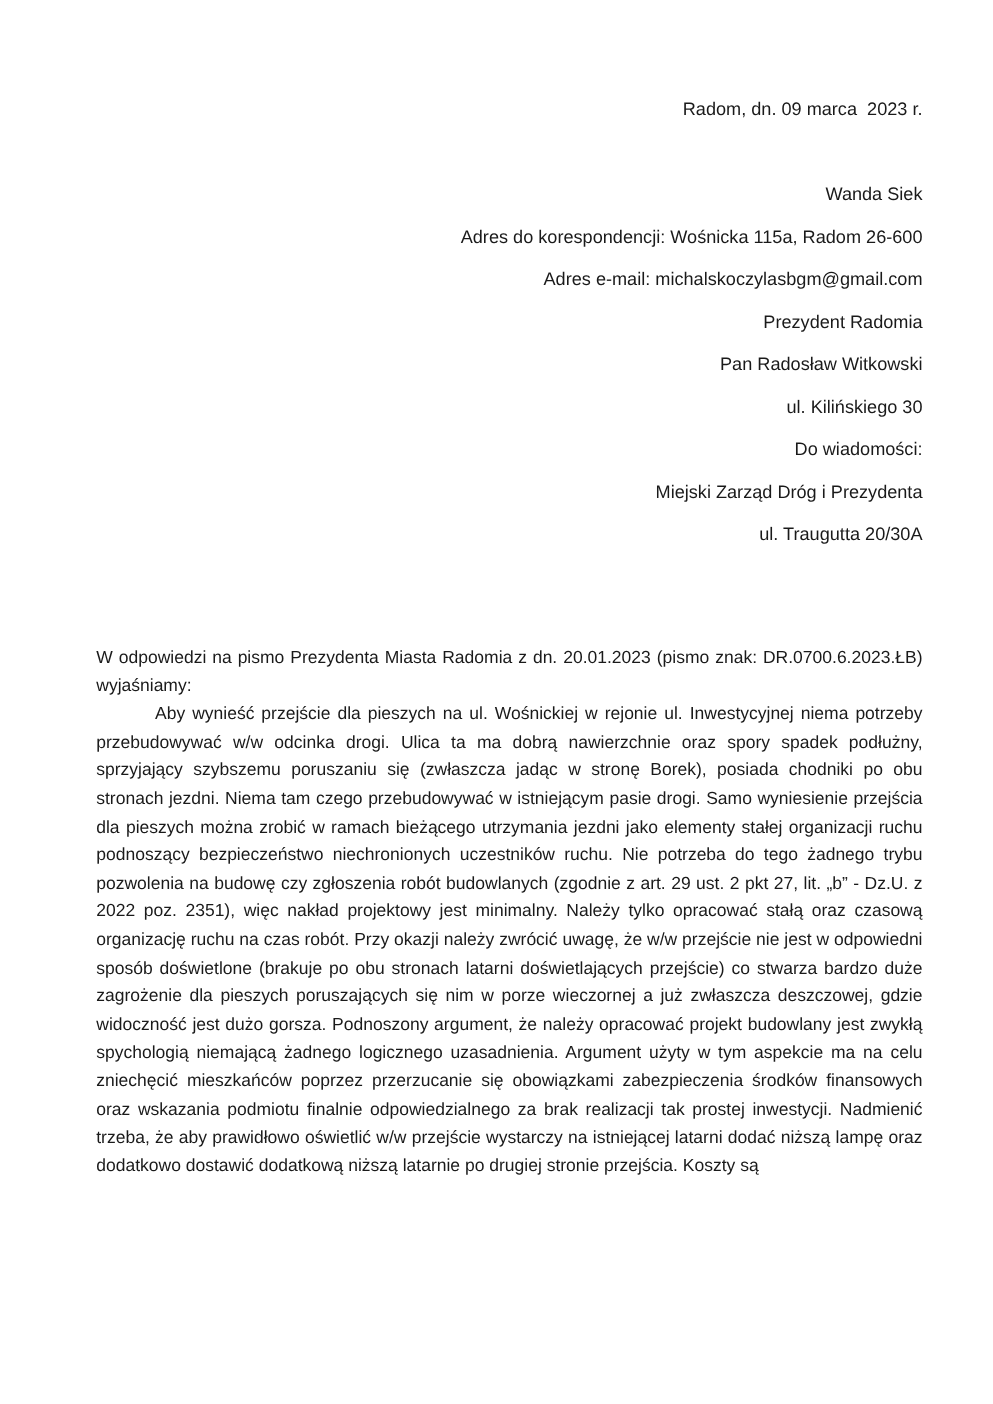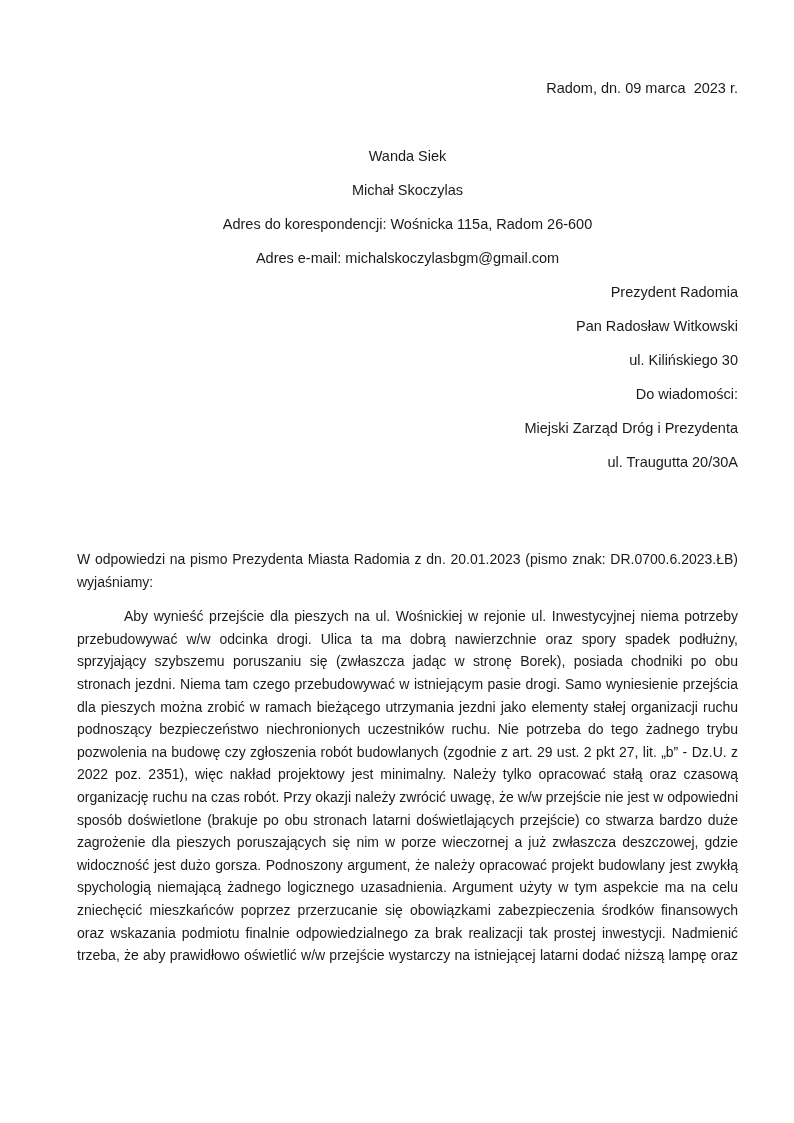--- a/index.html
+++ b/index.html
@@ -26,55 +26,53 @@
     line-height: 20px;
     white-space: pre-wrap;
   }
   .addr-line {
     margin: 0 0 14px 0;
     font-size: 14.5px;
     line-height: 20px;
   }
   .sender-block {
     margin-top: 48px;
-    text-align: center;
+    text-align: right;
   }
   .recipient-block {
     text-align: right;
   }
   .cc-block {
     text-align: right;
   }
   .body-block {
     margin-top: 76px;
   }
   .body-para {
     margin: 0;
     font-size: 14px;
     line-height: 22.6px;
     text-align: justify;
     text-justify: inter-word;
   }
   .body-para.intro {
-    margin-bottom: 12px;
   }
   .body-para.main {
     text-indent: 47px;
   }
 </style>
 </head>
 <body>
 
 <div class="page">
 
   <p class="date-line">Radom, dn. 09 marca  2023 r.</p>
 
   <div class="sender-block">
     <p class="addr-line">Wanda Siek</p>
-    <p class="addr-line">Michał Skoczylas</p>
     <p class="addr-line">Adres do korespondencji: Wośnicka 115a, Radom 26-600</p>
     <p class="addr-line">Adres e-mail: michalskoczylasbgm@gmail.com</p>
   </div>
 
   <div class="recipient-block">
     <p class="addr-line">Prezydent Radomia</p>
     <p class="addr-line">Pan Radosław Witkowski</p>
     <p class="addr-line">ul. Kilińskiego 30</p>
   </div>
 

